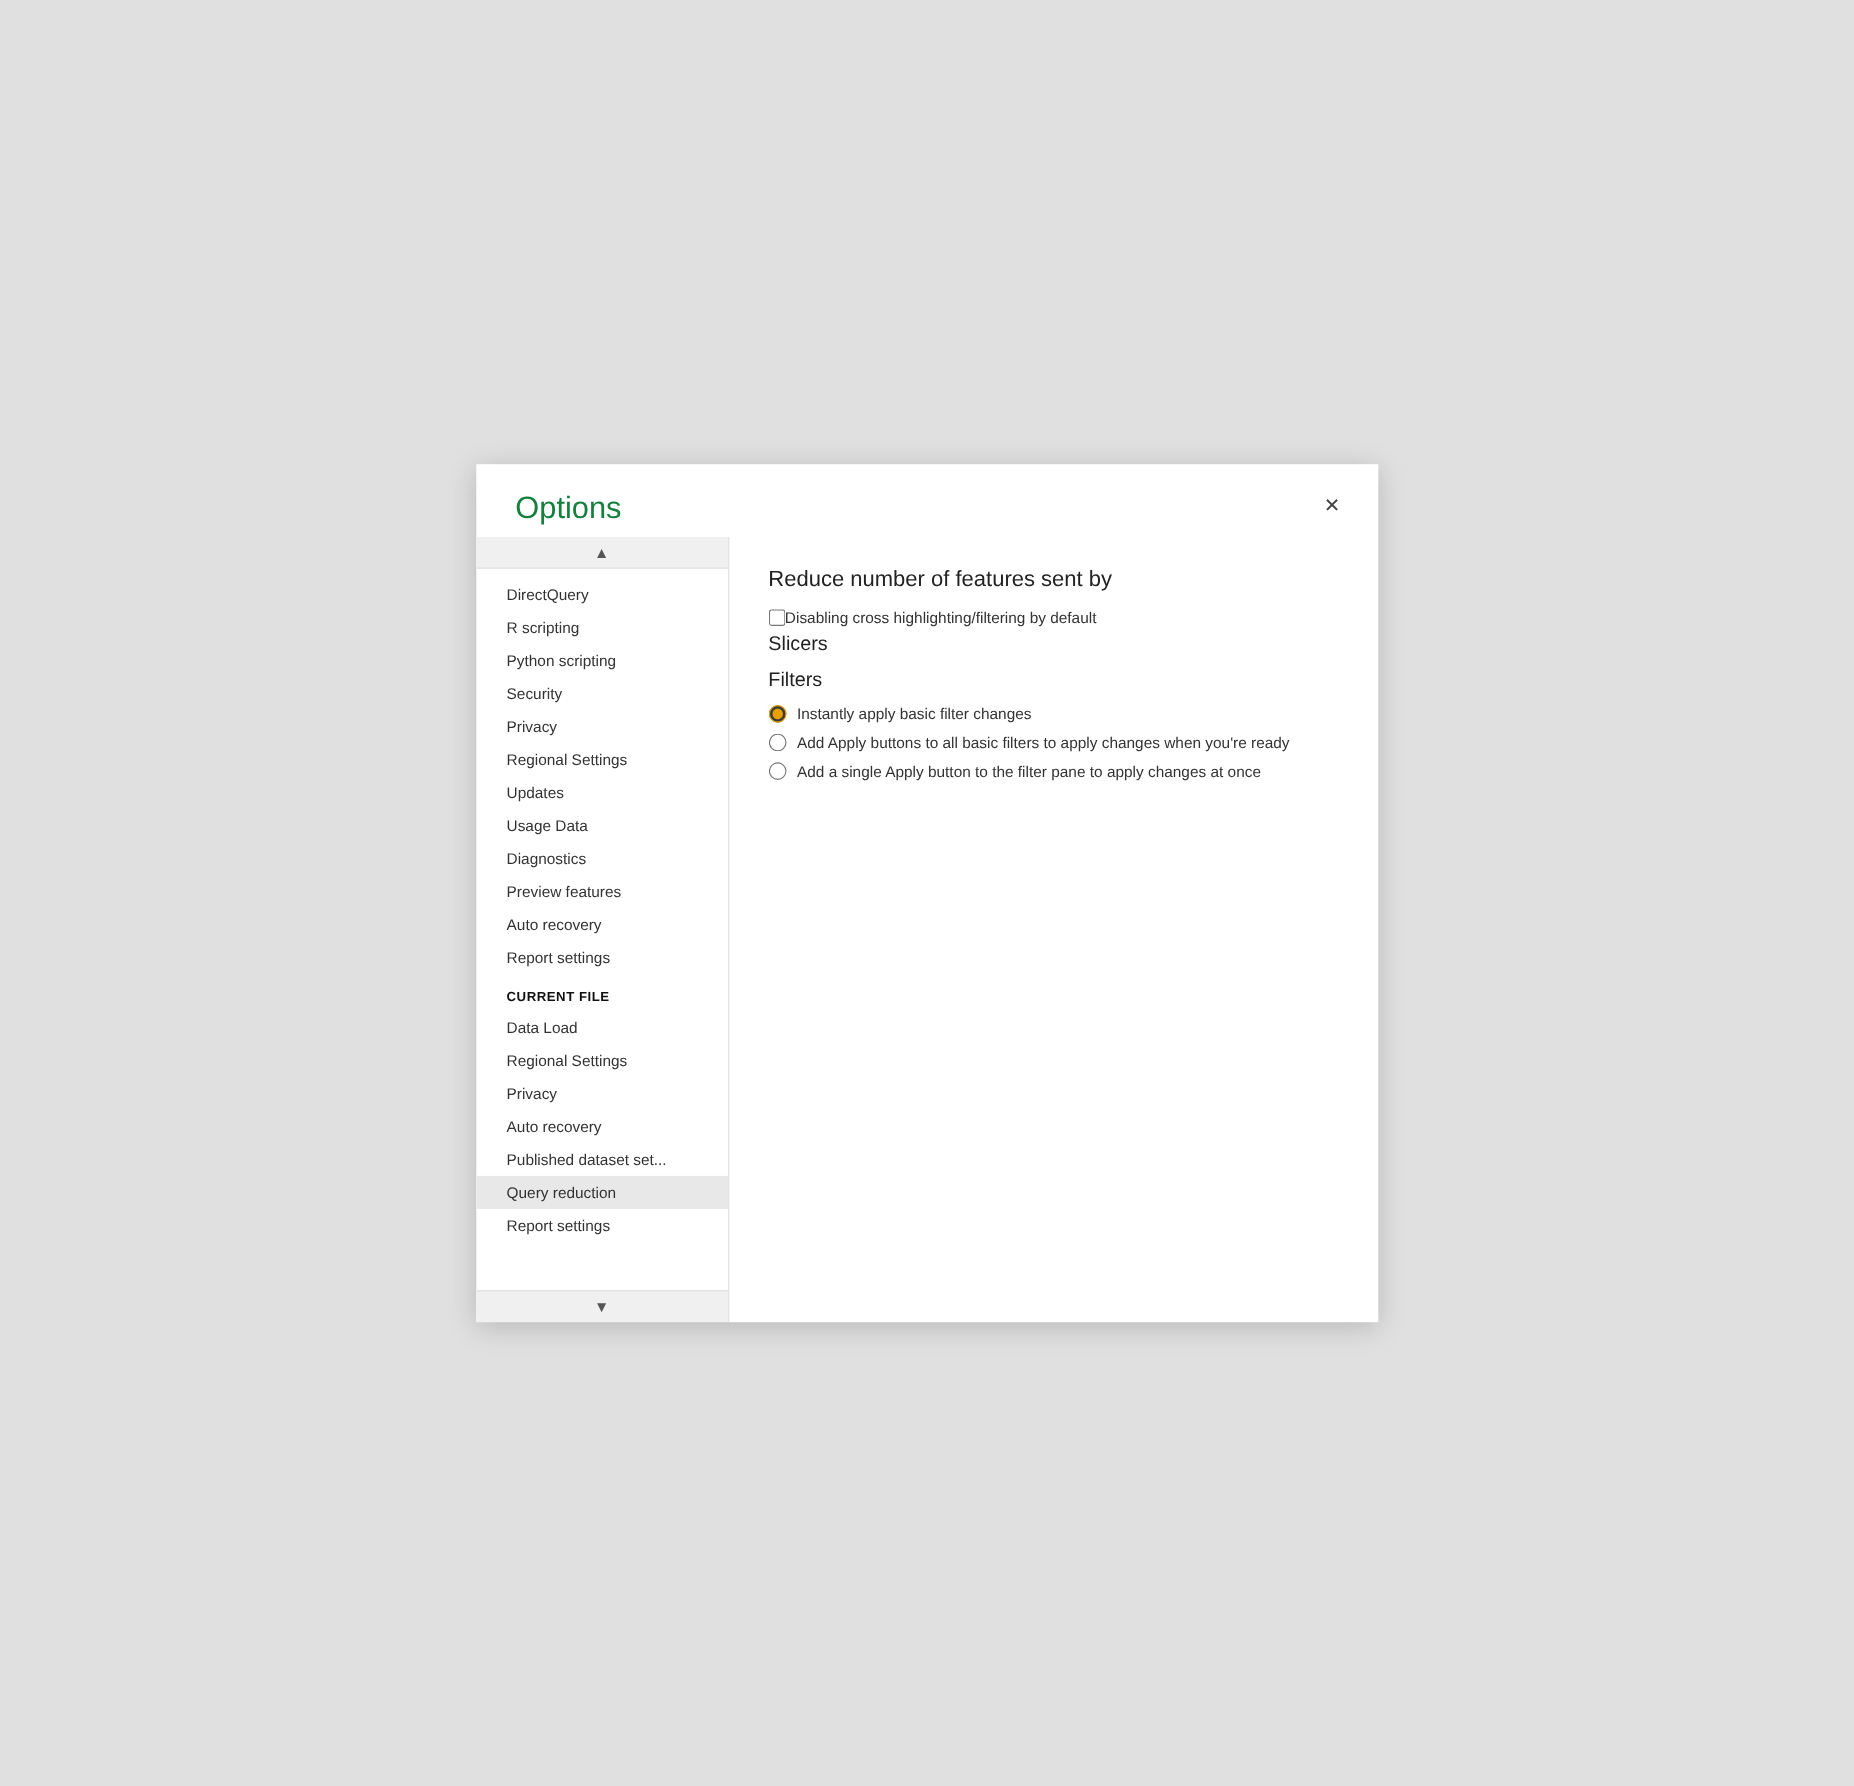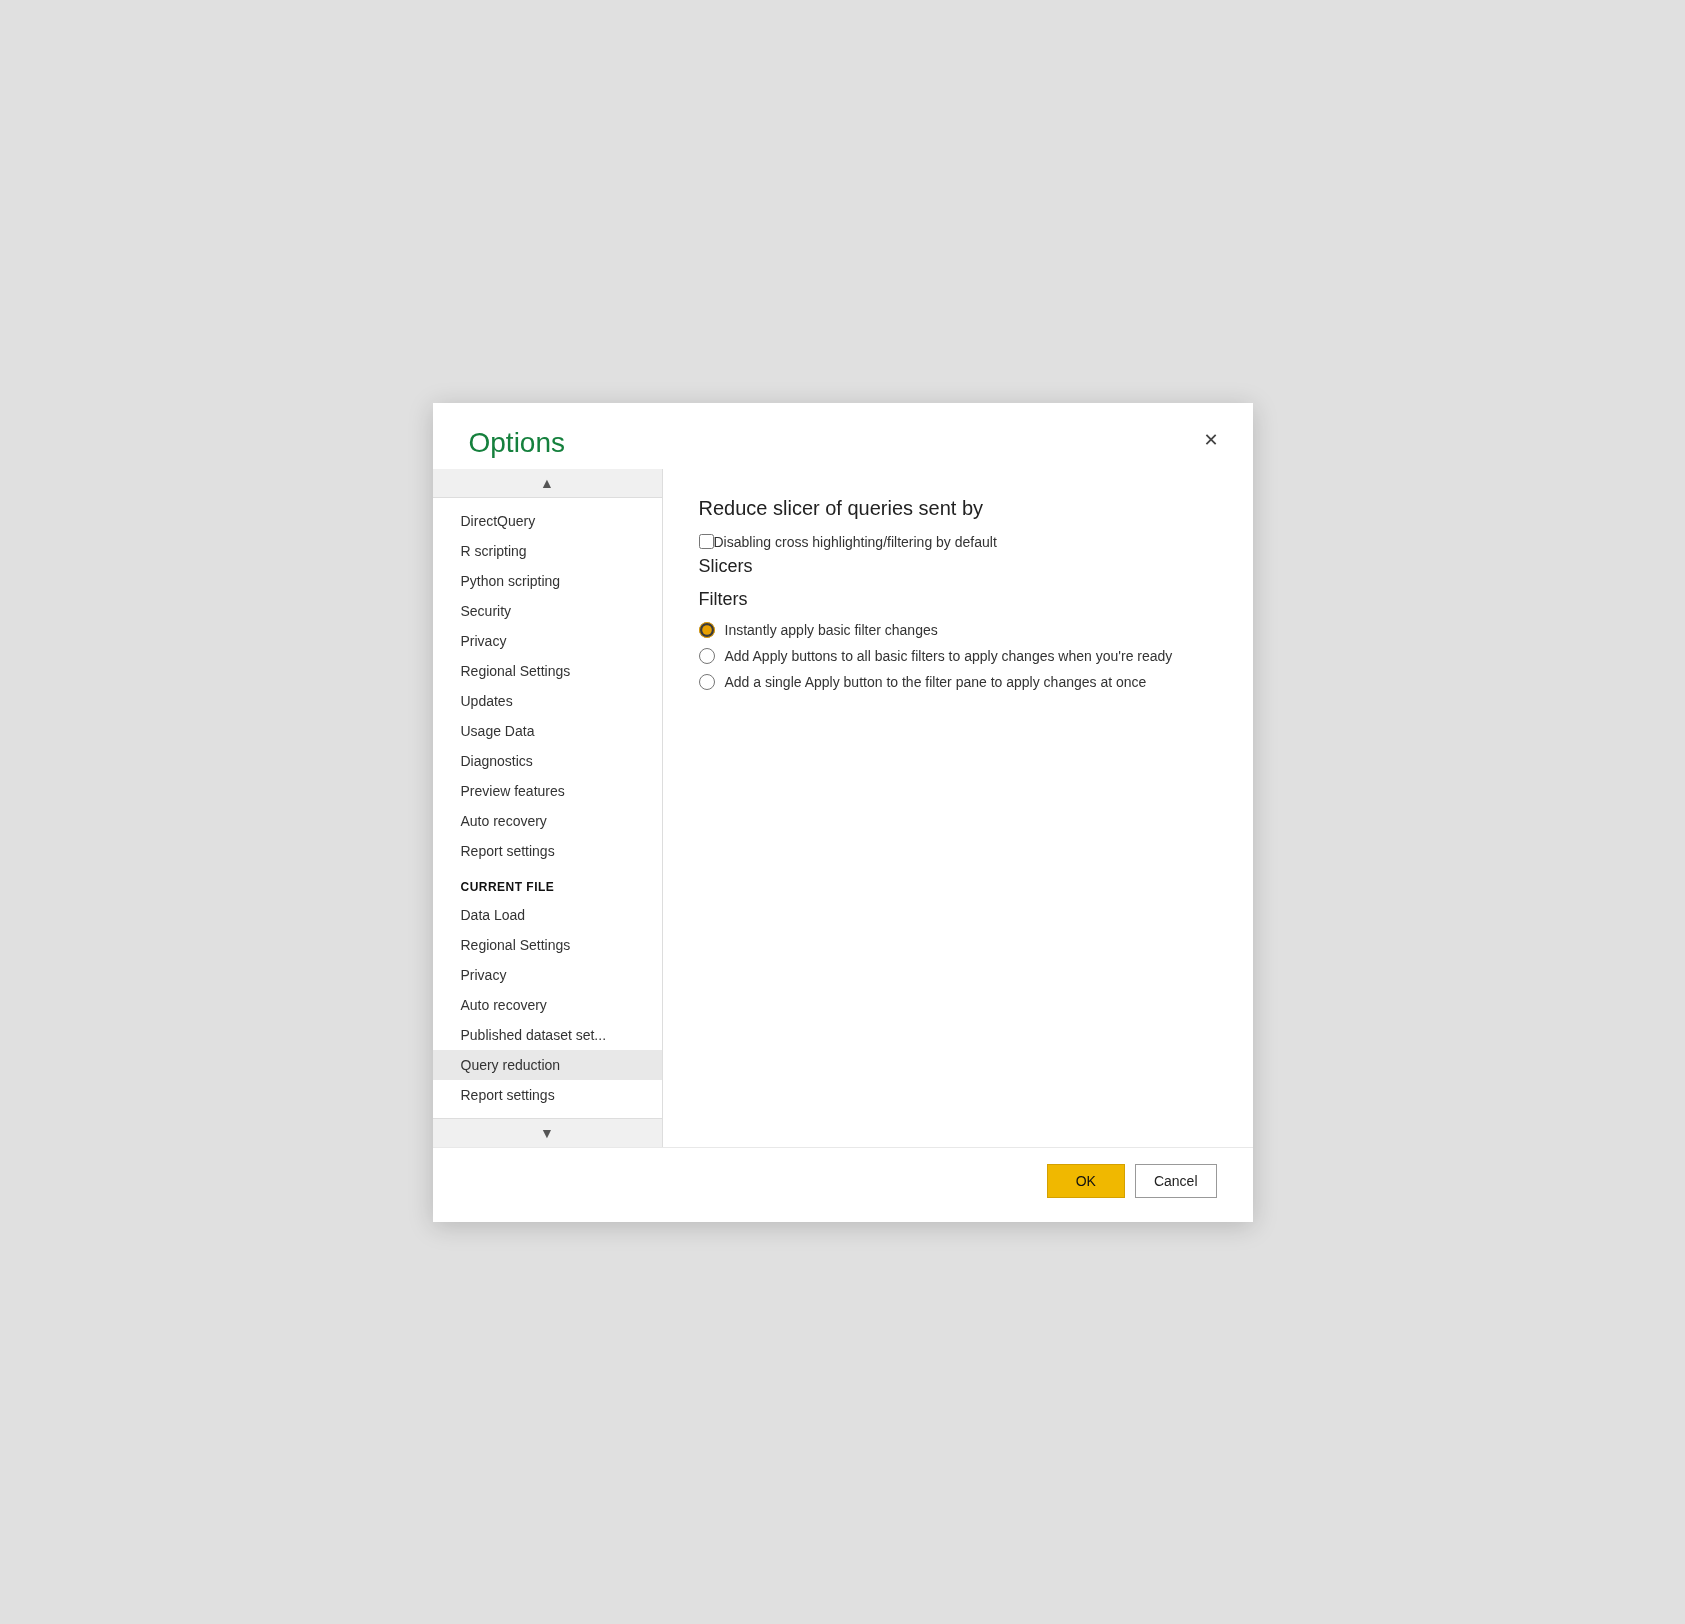--- a/index.html
+++ b/index.html
@@ -212,21 +212,21 @@
             <div class="sidebar-item">Auto recovery</div>
             <div class="sidebar-item">Published dataset set...</div>
             <div class="sidebar-item active">Query reduction</div>
             <div class="sidebar-item">Report settings</div>
           </div>
       </div>
       <button class="scroll-btn">▼</button>
     </div>
 
     <div class="main-content">
-      <h2 class="section-title">Reduce slicer of queries sent by</h2>
+      <h2 class="section-title">Reduce number of features sent by</h2>
 
       <div class="checkbox-row">
         <input type="checkbox" id="cross-highlight" style="">
         <label for="cross-highlight">Disabling cross highlighting/filtering by default</label>
       </div>
 
       <h3 class="sub-section-title">Slicers</h3>
 
       <h3 class="sub-section-title">Filters</h3>
       <div class="radio-group" id="filters-group">
@@ -239,17 +239,13 @@
             <label for="apply-buttons-filters">Add Apply buttons to all basic filters to apply changes when you're ready</label>
           </div>
           <div class="radio-row">
             <input type="radio" name="filters" id="single-apply-button" style="">
             <label for="single-apply-button">Add a single Apply button to the filter pane to apply changes at once</label>
           </div>
         </div>
     </div>
   </div>
 
-  <div class="dialog-footer">
-    <button class="btn-ok">OK</button>
-    <button class="btn-cancel">Cancel</button>
-  </div>
 </div>
 
 </body></html>

